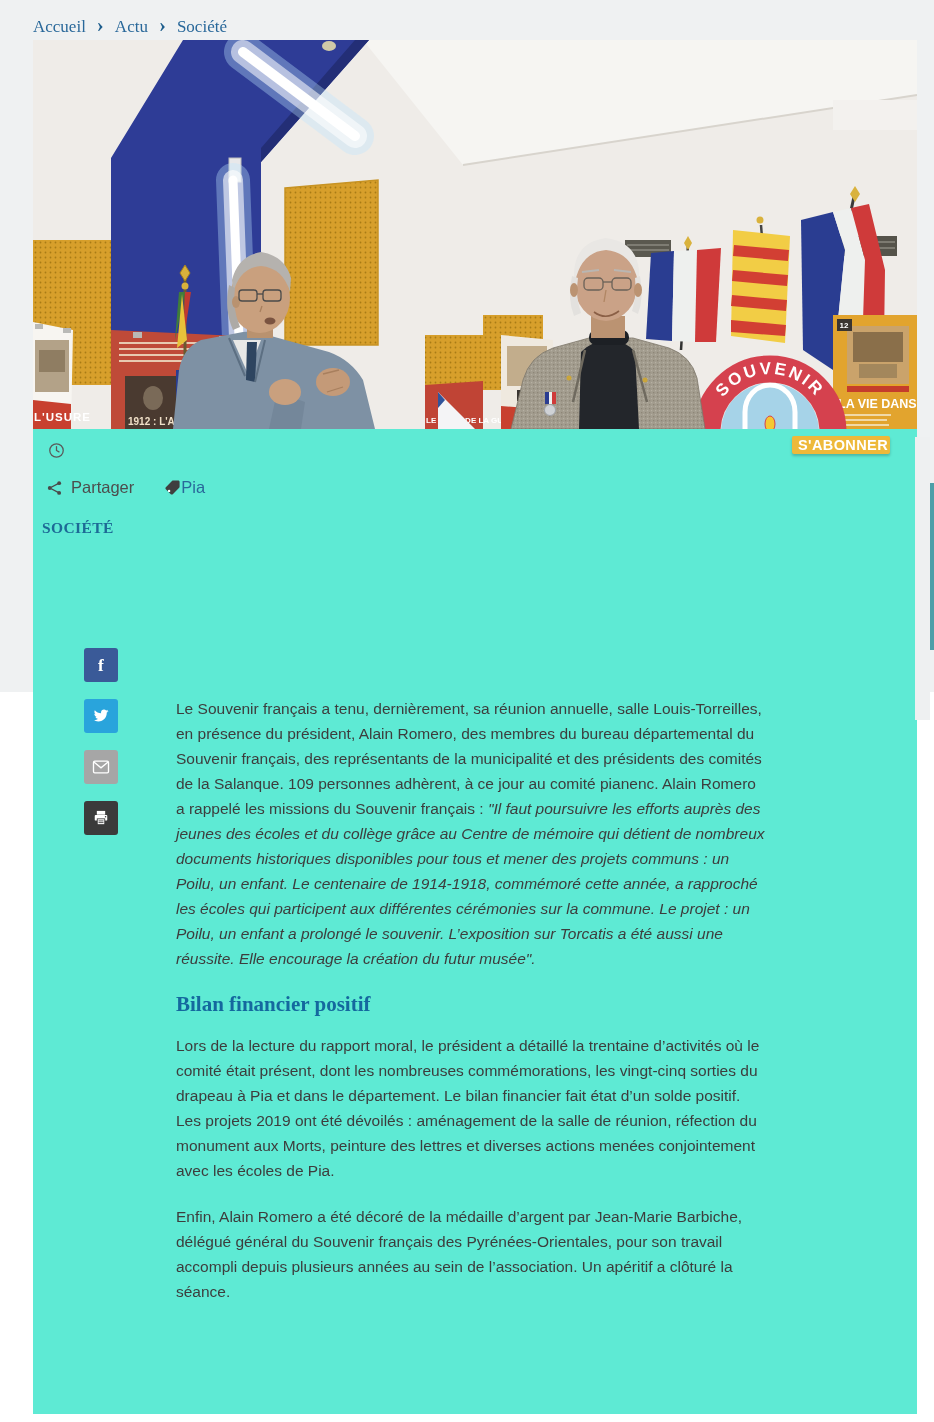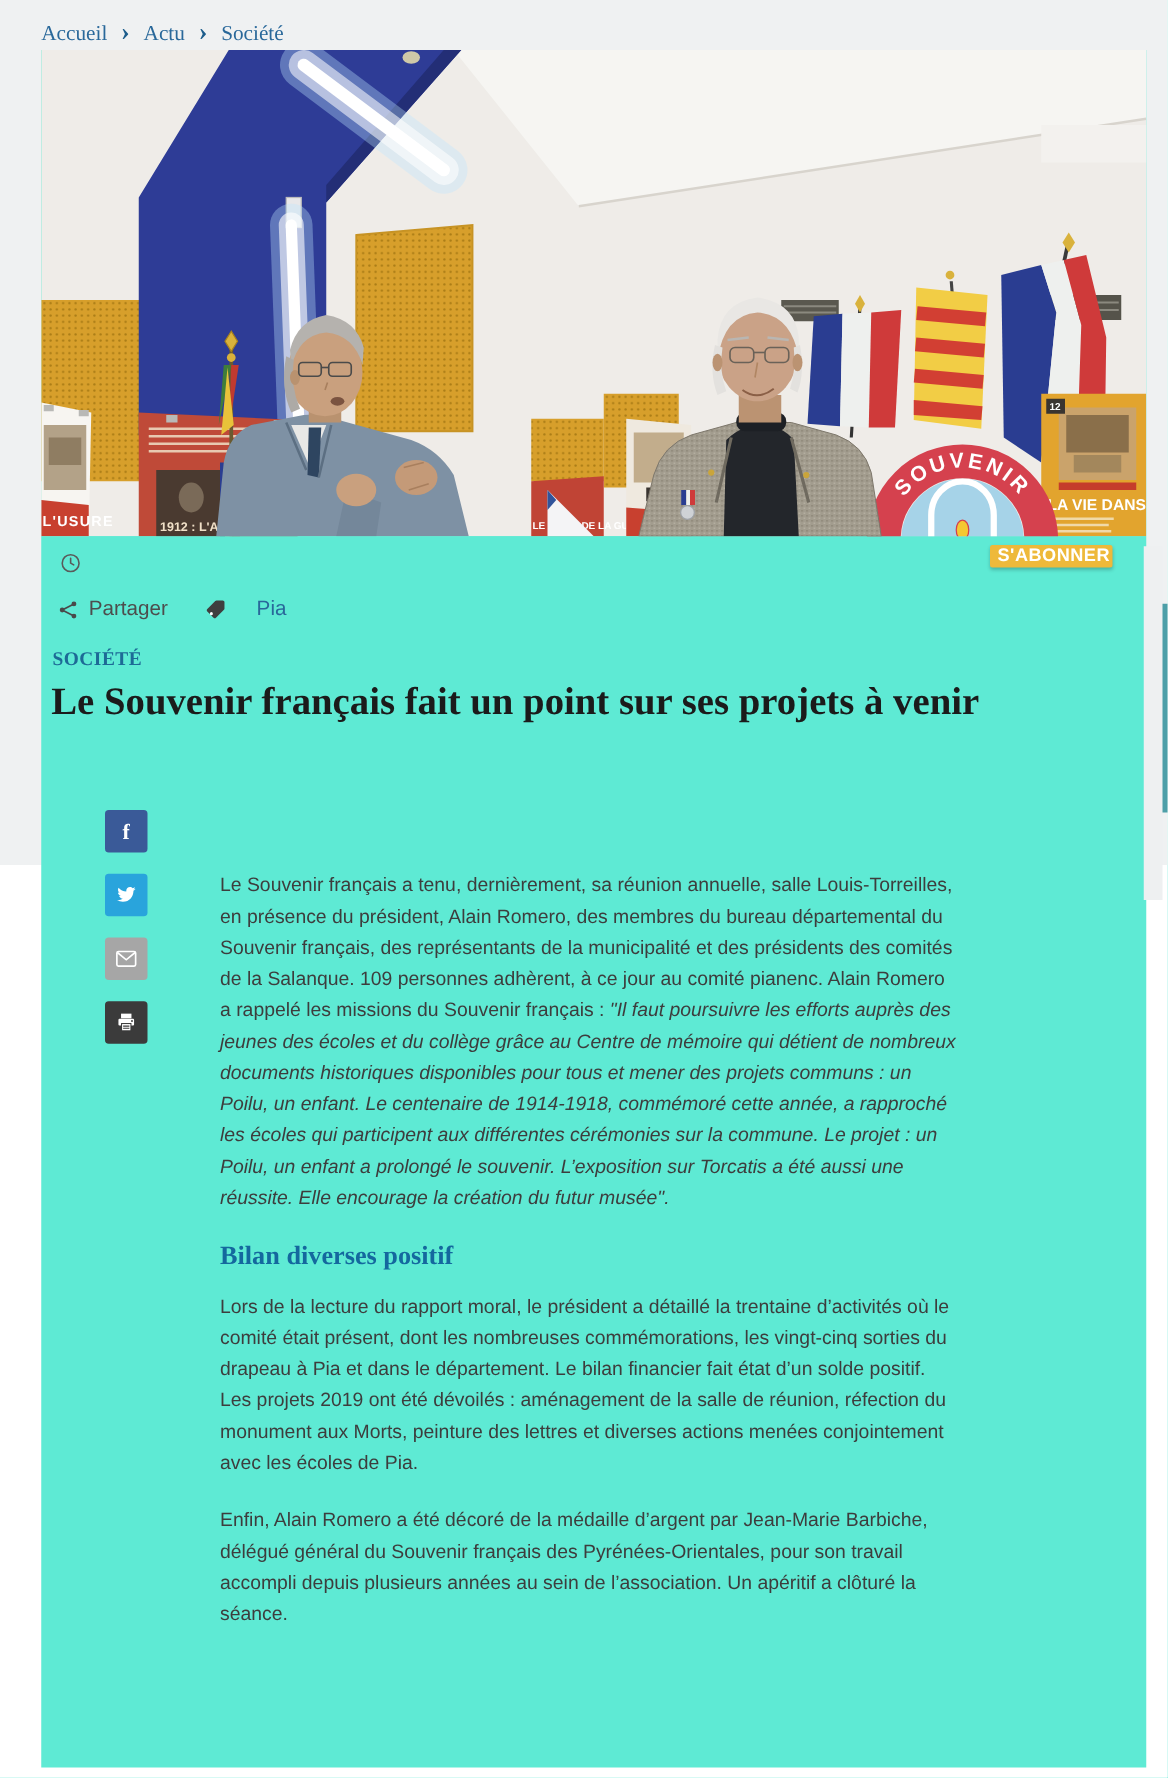--- a/index.html
+++ b/index.html
@@ -16,21 +16,21 @@
   .hero svg{display:block;}
   .meta-row{position:absolute;left:15px;top:402px;display:flex;align-items:center;gap:10px;
        color:#4e4e4e;font-size:14.5px;}
   .subscribe{position:absolute;left:759px;top:396px;width:98px;height:18px;border:none;cursor:pointer;
        background:#eeb93a;color:#fff;font-weight:700;font-size:14.5px;letter-spacing:.4px;
        border-radius:2px;box-shadow:0 2px 3px rgba(0,0,0,.22);
        font-family:"Liberation Sans","DejaVu Sans",sans-serif;}
   .share-row{position:absolute;left:13px;top:438px;display:flex;align-items:center;gap:8px;
        font-size:16.5px;color:#4d4d4d;}
   .share-btn{display:flex;align-items:flex-end;gap:7px;cursor:pointer;}
-  .tag-link{display:flex;align-items:center;gap:24px;margin-left:22px;cursor:pointer;text-decoration:none;}
+  .tag-link{display:flex;align-items:center;gap:0;margin-left:22px;cursor:pointer;text-decoration:none;}
   .tag-link span{color:#29689a;}
   .category{position:absolute;left:9px;top:479px;color:#1d6a96;font-weight:700;font-size:15.5px;
        letter-spacing:.4px;font-family:"Liberation Serif","DejaVu Serif",serif;}
   h1.title{position:absolute;left:8px;top:500px;width:780px;margin:0;color:#1b1b1b;
        font-family:"Liberation Serif","DejaVu Serif",serif;font-size:31px;font-weight:700;
        line-height:41px;}
   .social-col{position:absolute;left:51px;top:608px;width:34px;display:flex;flex-direction:column;gap:17px;}
   .social-btn{width:34px;height:34px;border-radius:3px;border:none;cursor:pointer;display:flex;
        align-items:center;justify-content:center;padding:0;}
   .sb-fb{background:#3a5a98;} .sb-tw{background:#29a4dc;} .sb-mail{background:#a6a6a6;} .sb-print{background:#3b3b3b;}
@@ -281,21 +281,20 @@
         <svg width="17" height="17" viewBox="0 0 24 24">
           <path d="M21.4 11.6 L12.4 2.6 C12 2.2 11.5 2 11 2 H4 C2.9 2 2 2.9 2 4 v7 c0 .5 .2 1 .6 1.4 l9 9 c.8 .8 2 .8 2.8 0 l7 -7 c.8 -.8 .8 -2 0 -2.8 Z" fill="#3f3f3f" transform="rotate(90 12 12)"></path>
           <circle cx="7.2" cy="16.8" r="1.7" fill="#ffffff"></circle>
         </svg>
         <span>Pia</span>
       </a>
     </div>
 
     <div class="category">SOCIÉTÉ</div>
 
-    <h1 class="title">Le Souvenir français fait un point sur ses projets à venir</h1>
 
     <aside class="social-col">
       <button class="social-btn sb-fb">
         <svg width="22" height="22" viewBox="0 0 24 24">
           <text x="12" y="19" text-anchor="middle" font-size="19" fill="#ffffff">f</text>
         </svg>
       </button>
       <button class="social-btn sb-tw">
         <svg width="20" height="20" viewBox="0 0 24 24">
           <path fill="#ffffff" d="M21,6c-0.7,0.3-1.4,0.5-2.1,0.6c0.8-0.5,1.3-1.2,1.6-2c-0.7,0.4-1.5,0.7-2.3,0.9 c-0.7-0.7-1.6-1.2-2.6-1.2c-2,0-3.6,1.6-3.6,3.6c0,0.3,0,0.6,0.1,0.8C9.1,8.6,6.4,7.2,4.6,5C4.3,5.6,4.1,6.2,4.1,6.9 c0,1.2,0.6,2.3,1.6,3C5.1,9.9,4.5,9.7,4,9.4v0c0,1.7,1.2,3.2,2.9,3.5c-0.3,0.1-0.6,0.1-1,0.1c-0.2,0-0.5,0-0.7-0.1 c0.5,1.4,1.8,2.5,3.4,2.5c-1.2,1-2.8,1.6-4.5,1.6c-0.3,0-0.6,0-0.9-0.1c1.6,1,3.5,1.6,5.5,1.6c6.6,0,10.2-5.5,10.2-10.2 c0-0.2,0-0.3,0-0.5C19.9,7.5,20.5,6.8,21,6z"></path>
@@ -314,21 +313,21 @@
           <rect x="7.5" y="13" width="9" height="7" fill="#ffffff" stroke="#3b3b3b" stroke-width="1"></rect>
           <line x1="9" y1="15.5" x2="15" y2="15.5" stroke="#3b3b3b" stroke-width="1"></line>
           <line x1="9" y1="17.5" x2="15" y2="17.5" stroke="#3b3b3b" stroke-width="1"></line>
           <circle cx="17.5" cy="10.5" r="0.9" fill="#3b3b3b"></circle>
         </svg>
       </button>
     </aside>
 
     <div class="text-col">
       <p><span>Le Souvenir français a tenu, dernièrement, sa réunion annuelle, salle Louis-Torreilles, en présence du président, Alain Romero, des membres du bureau départemental du Souvenir français, des représentants de la municipalité et des présidents des comités de la Salanque. 109 personnes adhèrent, à ce jour au comité pianenc. Alain Romero a rappelé les missions du Souvenir français : </span><em>"Il faut poursuivre les efforts auprès des jeunes des écoles et du collège grâce au Centre de mémoire qui détient de nombreux documents historiques disponibles pour tous et mener des projets communs : un Poilu, un enfant. Le centenaire de 1914-1918, commémoré cette année, a rapproché les écoles qui participent aux différentes cérémonies sur la commune. Le projet : un Poilu, un enfant a prolongé le souvenir. L’exposition sur Torcatis a été aussi une réussite. Elle encourage la création du futur musée".</em></p>
-      <h2 class="subhead">Bilan diverses positif</h2>
+      <h2 class="subhead">Bilan financier positif</h2>
       <p>Lors de la lecture du rapport moral, le président a détaillé la trentaine d’activités où le comité était présent, dont les nombreuses commémorations, les vingt-cinq sorties du drapeau à Pia et dans le département. Le bilan financier fait état d’un solde positif. Les projets 2019 ont été dévoilés : aménagement de la salle de réunion, réfection du monument aux Morts, peinture des lettres et diverses actions menées conjointement avec les écoles de Pia.</p>
       <p>Enfin, Alain Romero a été décoré de la médaille d’argent par Jean-Marie Barbiche, délégué général du Souvenir français des Pyrénées-Orientales, pour son travail accompli depuis plusieurs années au sein de l’association. Un apéritif a clôturé la séance.</p>
     </div>
 
   </main>
 
   <div class="right-gray"></div>
   <div class="right-teal"></div>
 </div>
 

